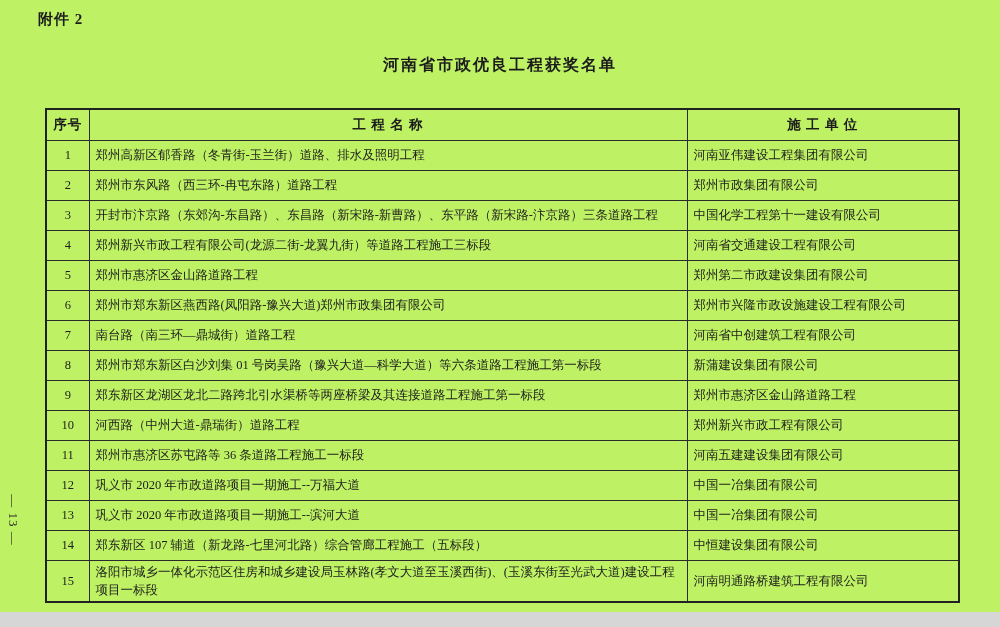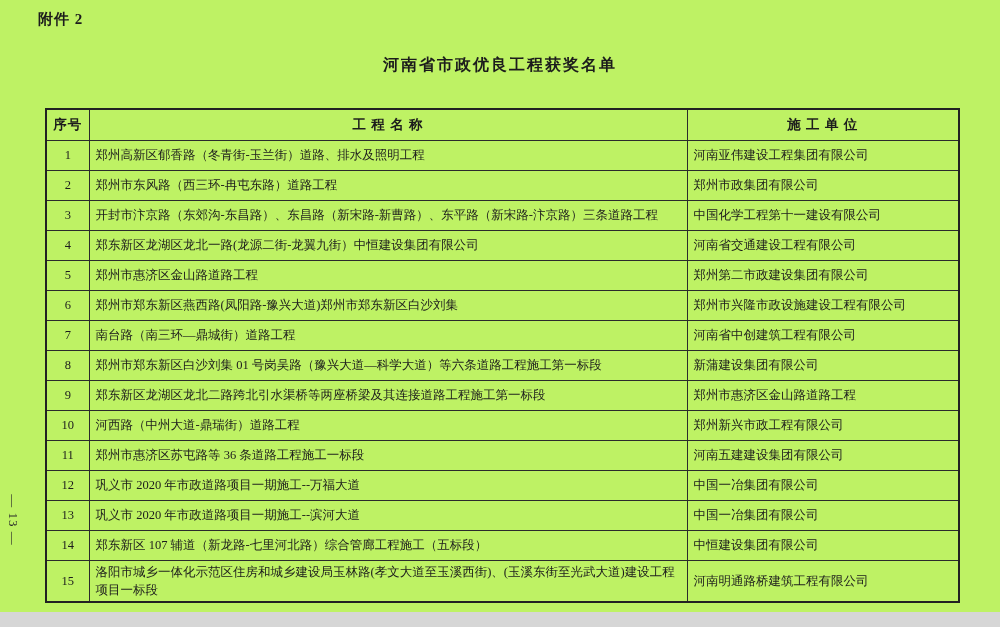--- a/index.html
+++ b/index.html
@@ -100,33 +100,33 @@
   </tr>
 
   <tr>
     <td class="no-cell">3</td>
     <td class="project-cell">开封市汴京路（东郊沟-东昌路）、东昌路（新宋路-新曹路）、东平路（新宋路-汴京路）三条道路工程</td>
     <td class="company-cell">中国化学工程第十一建设有限公司</td>
   </tr>
 
   <tr>
     <td class="no-cell">4</td>
-    <td class="project-cell">郑东新区龙湖区龙北一路(龙源二街-龙翼九街）中恒建设集团有限公司</td>
+    <td class="project-cell">郑州新兴市政工程有限公司(龙源二街-龙翼九街）等道路工程施工三标段</td>
     <td class="company-cell">河南省交通建设工程有限公司</td>
   </tr>
 
   <tr>
     <td class="no-cell">5</td>
     <td class="project-cell">郑州市惠济区金山路道路工程</td>
     <td class="company-cell">郑州第二市政建设集团有限公司</td>
   </tr>
 
   <tr>
     <td class="no-cell">6</td>
-    <td class="project-cell">郑州市郑东新区燕西路(凤阳路-豫兴大道)郑州市郑东新区白沙刘集</td>
+    <td class="project-cell">郑州市郑东新区燕西路(凤阳路-豫兴大道)郑州市政集团有限公司</td>
     <td class="company-cell">郑州市兴隆市政设施建设工程有限公司</td>
   </tr>
 
   <tr>
     <td class="no-cell">7</td>
     <td class="project-cell">南台路（南三环—鼎城街）道路工程</td>
     <td class="company-cell">河南省中创建筑工程有限公司</td>
   </tr>
 
   <tr>

